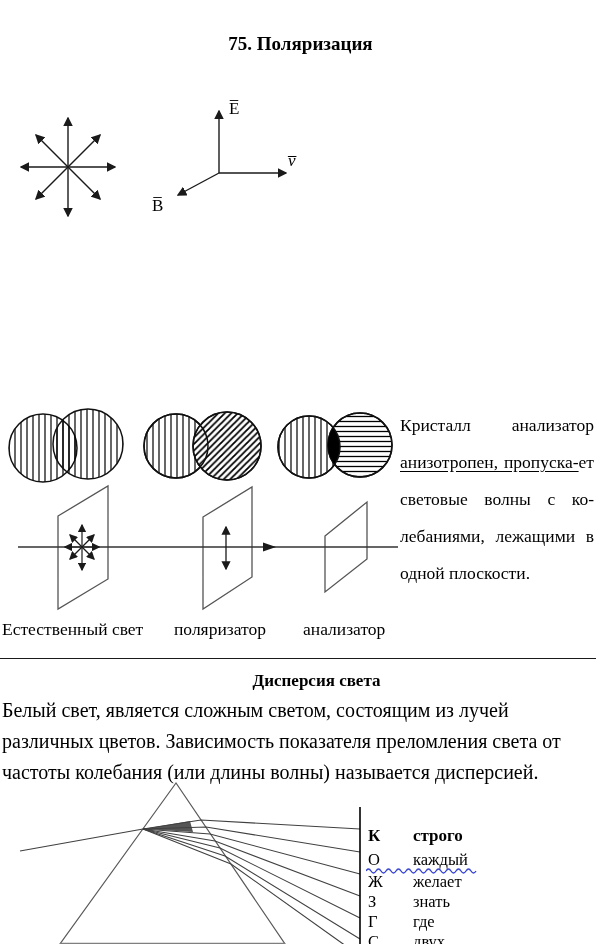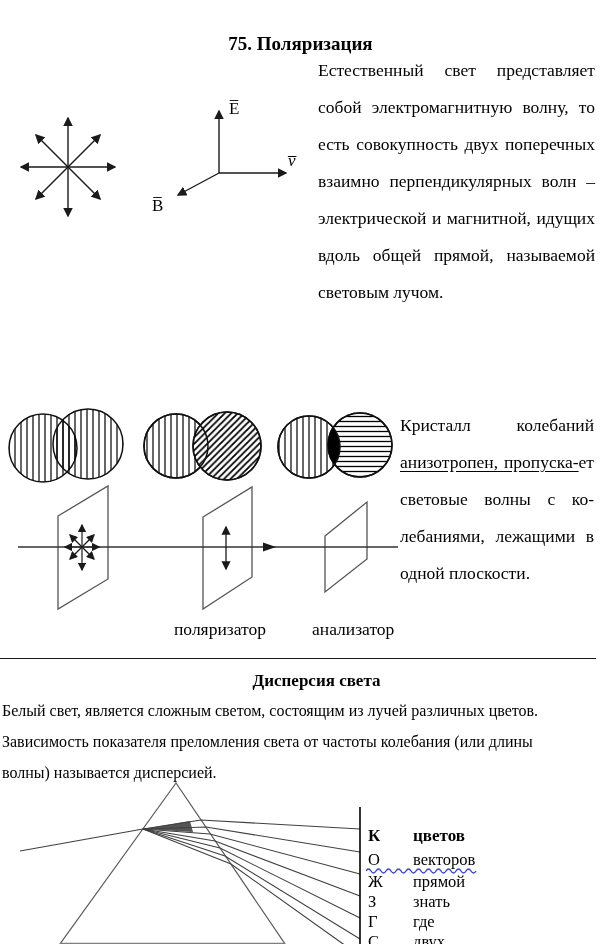--- a/index.html
+++ b/index.html
@@ -17,21 +17,21 @@
     text-decoration-line:underline;
     text-decoration-style:wavy;
     text-decoration-color:#e03434;
     text-decoration-thickness:1px;
     text-underline-offset:3px;
     text-decoration:underline;
   }
   .caption{font-size:17.5px;top:595px;white-space:nowrap;}
   .divider{left:0;top:634px;width:596px;border-top:1.6px solid #1a1a1a;height:0;}
   .disp-title{left:0;top:647px;width:601px;text-align:center;font-weight:bold;font-size:17px;padding-left:16px;}
-  .disp-body{left:2px;top:671px;width:578px;font-size:16px;line-height:31px;text-align:left;}
+  .disp-body{left:2px;top:671px;width:578px;font-size:20px;line-height:31px;text-align:left;}
   .mn-row{left:368px;width:230px;height:20px;font-size:16.5px;display:flex;}
   .mn-letter{display:inline-block;width:45px;}
   .mn-bold{font-weight:bold;font-size:17px;}
   .bottom-strip{left:0;top:937px;width:601px;height:7px;background:#d8e0e6;}
   svg{display:block;}
 </style>
 </head>
 <body>
 
 <div id="page">
@@ -64,21 +64,20 @@
     <g stroke="#1a1a1a" stroke-width="1.4">
       <line x1="219" y1="89" x2="219" y2="27" marker-end="url(#arrow)"></line>
       <line x1="219" y1="89" x2="286" y2="89" marker-end="url(#arrow)"></line>
       <line x1="219" y1="89" x2="178" y2="111" marker-end="url(#arrow)"></line>
     </g>
     <text x="229" y="30" font-size="17" fill="#000">E̅</text>
     <text x="288" y="82" font-size="17" font-style="italic" fill="#000">v̅</text>
     <text x="152" y="127" font-size="17" fill="#000">B̅</text>
   </svg>
 
-  <div class="abs para intro">Естественный свет представляет собой электромагнитную волну, то есть совокупность двух попе­речных взаимно перпендикуляр­ных волн – электрической и маг­нитной, идущих вдоль общей прямой, называемой световым лучом.</div>
 
 
   <svg class="abs" style="left:0;top:380px" width="601" height="88" viewBox="0 0 601 88">
     <defs>
       <clipPath id="clipA3">
           <circle cx="309" cy="43" r="31"></circle>
         </clipPath>
     </defs>
 
     <g stroke="#111" stroke-width="1.5">
@@ -95,41 +94,42 @@
 
     <g stroke="#111" stroke-width="1.5">
       <circle cx="309" cy="43" r="31" fill="url(#pv)"></circle>
       <circle cx="360" cy="41" r="32" fill="#fff"></circle>
       <circle cx="360" cy="41" r="32" fill="url(#ph)"></circle>
       <circle cx="360" cy="41" r="32" fill="#000" clip-path="url(#clipA3)" stroke="none"></circle>
       <circle cx="309" cy="43" r="31" fill="none"></circle>
     </g>
   </svg>
 
-  <div class="abs para tourmaline"><span>Кристалл колебаний </span><span class="flagged-red">анизотропен, пропуска-</span><span>ет световые волны с ко­лебаниями, лежащими в одной плоскости.</span></div>
+  <div class="abs para tourmaline"><span>Кристалл анализатор </span><span class="flagged-red">анизотропен, пропуска-</span><span>ет световые волны с ко­лебаниями, лежащими в одной плоскости.</span></div>
 
   <svg class="abs" style="left:0;top:455px" width="601" height="150" viewBox="0 0 601 150">
     <g fill="#fff" stroke="#555" stroke-width="1.3">
       <polygon points="58,37 108,7 108,100 58,130"></polygon>
       <polygon points="203,38 252,8 252,98 203,130"></polygon>
       <polygon points="325,57 367,23 367,80 325,113"></polygon>
     </g>
     <line x1="18" y1="68" x2="398" y2="68" stroke="#333" stroke-width="1.3"></line>
     <polygon points="263,63.5 276,68 263,72.5" fill="#1a1a1a"></polygon>
     <g stroke="#1a1a1a" stroke-width="1.2">
       <line x1="82" y1="46" x2="82" y2="91" marker-start="url(#arrow)" marker-end="url(#arrow)"></line>
       <line x1="65" y1="68" x2="99" y2="68" marker-start="url(#arrow)" marker-end="url(#arrow)"></line>
       <line x1="70" y1="56" x2="94" y2="80" marker-start="url(#arrow)" marker-end="url(#arrow)"></line>
       <line x1="94" y1="56" x2="70" y2="80" marker-start="url(#arrow)" marker-end="url(#arrow)"></line>
     </g>
     <line x1="226" y1="48" x2="226" y2="90" stroke="#1a1a1a" stroke-width="1.3" marker-start="url(#arrow)" marker-end="url(#arrow)"></line>
   </svg>
 
+  <div class="abs caption" style="left:2px">Естественный свет</div>
   <div class="abs caption" style="left:174px">поляризатор</div>
-  <div class="abs caption" style="left:312px">анализатор</div>
+  <div class="abs caption" style="left:303px">анализатор</div>
 
   <div class="abs divider"></div>
 
   <div class="abs disp-title">Дисперсия света</div>
   <div class="abs disp-body">Белый свет, является сложным светом, состоящим из лучей различных цветов. Зависимость показателя преломления света от частоты колебания (или длины волны) называется дисперсией.</div>
 
   <svg class="abs" style="left:0;top:755px" width="601" height="189" viewBox="0 0 601 189">
     <polygon points="176,4 60,165 285,165" fill="none" stroke="#595959" stroke-width="1.2"></polygon>
     <line x1="60" y1="165" x2="285" y2="165" stroke="#7f7f7f" stroke-width="2.4"></line>
     <line x1="20" y1="72" x2="143" y2="50" stroke="#404040" stroke-width="1.2"></line>
@@ -141,32 +141,32 @@
       <polyline points="143,50 215,62 360,117"></polyline>
       <polyline points="143,50 220,69 360,139"></polyline>
       <polyline points="143,50 225,77 360,160"></polyline>
       <polyline points="143,50 231,85 360,177"></polyline>
     </g>
     <line x1="360" y1="28" x2="360" y2="189" stroke="#000" stroke-width="1.6"></line>
   </svg>
 
   <div class="abs mn-row mn-bold" style="top:802px">
     <span class="mn-letter">К</span>
-    <span>цветов</span>
+    <span>строго</span>
   </div>
   <div class="abs mn-row" style="top:826px">
     <span class="mn-letter">О</span>
-    <span>векторов</span>
+    <span>каждый</span>
   </div>
   <svg class="abs" style="left:366px;top:843px" width="114" height="8" viewBox="0 0 114 8">
     <path d="M0 4 q2.5 -4 5 0 t5 0 t5 0 t5 0 t5 0 t5 0 t5 0 t5 0 t5 0 t5 0 t5 0 t5 0 t5 0 t5 0 t5 0 t5 0 t5 0 t5 0 t5 0 t5 0 t5 0 t5 0" fill="none" stroke="#3a46cf" stroke-width="1.4"></path>
   </svg>
   <div class="abs mn-row" style="top:848px">
     <span class="mn-letter">Ж</span>
-    <span>прямой</span>
+    <span>желает</span>
   </div>
   <div class="abs mn-row" style="top:868px">
     <span class="mn-letter">З</span>
     <span>знать</span>
   </div>
   <div class="abs mn-row" style="top:888px">
     <span class="mn-letter">Г</span>
     <span>где</span>
   </div>
   <div class="abs mn-row" style="top:908px">

